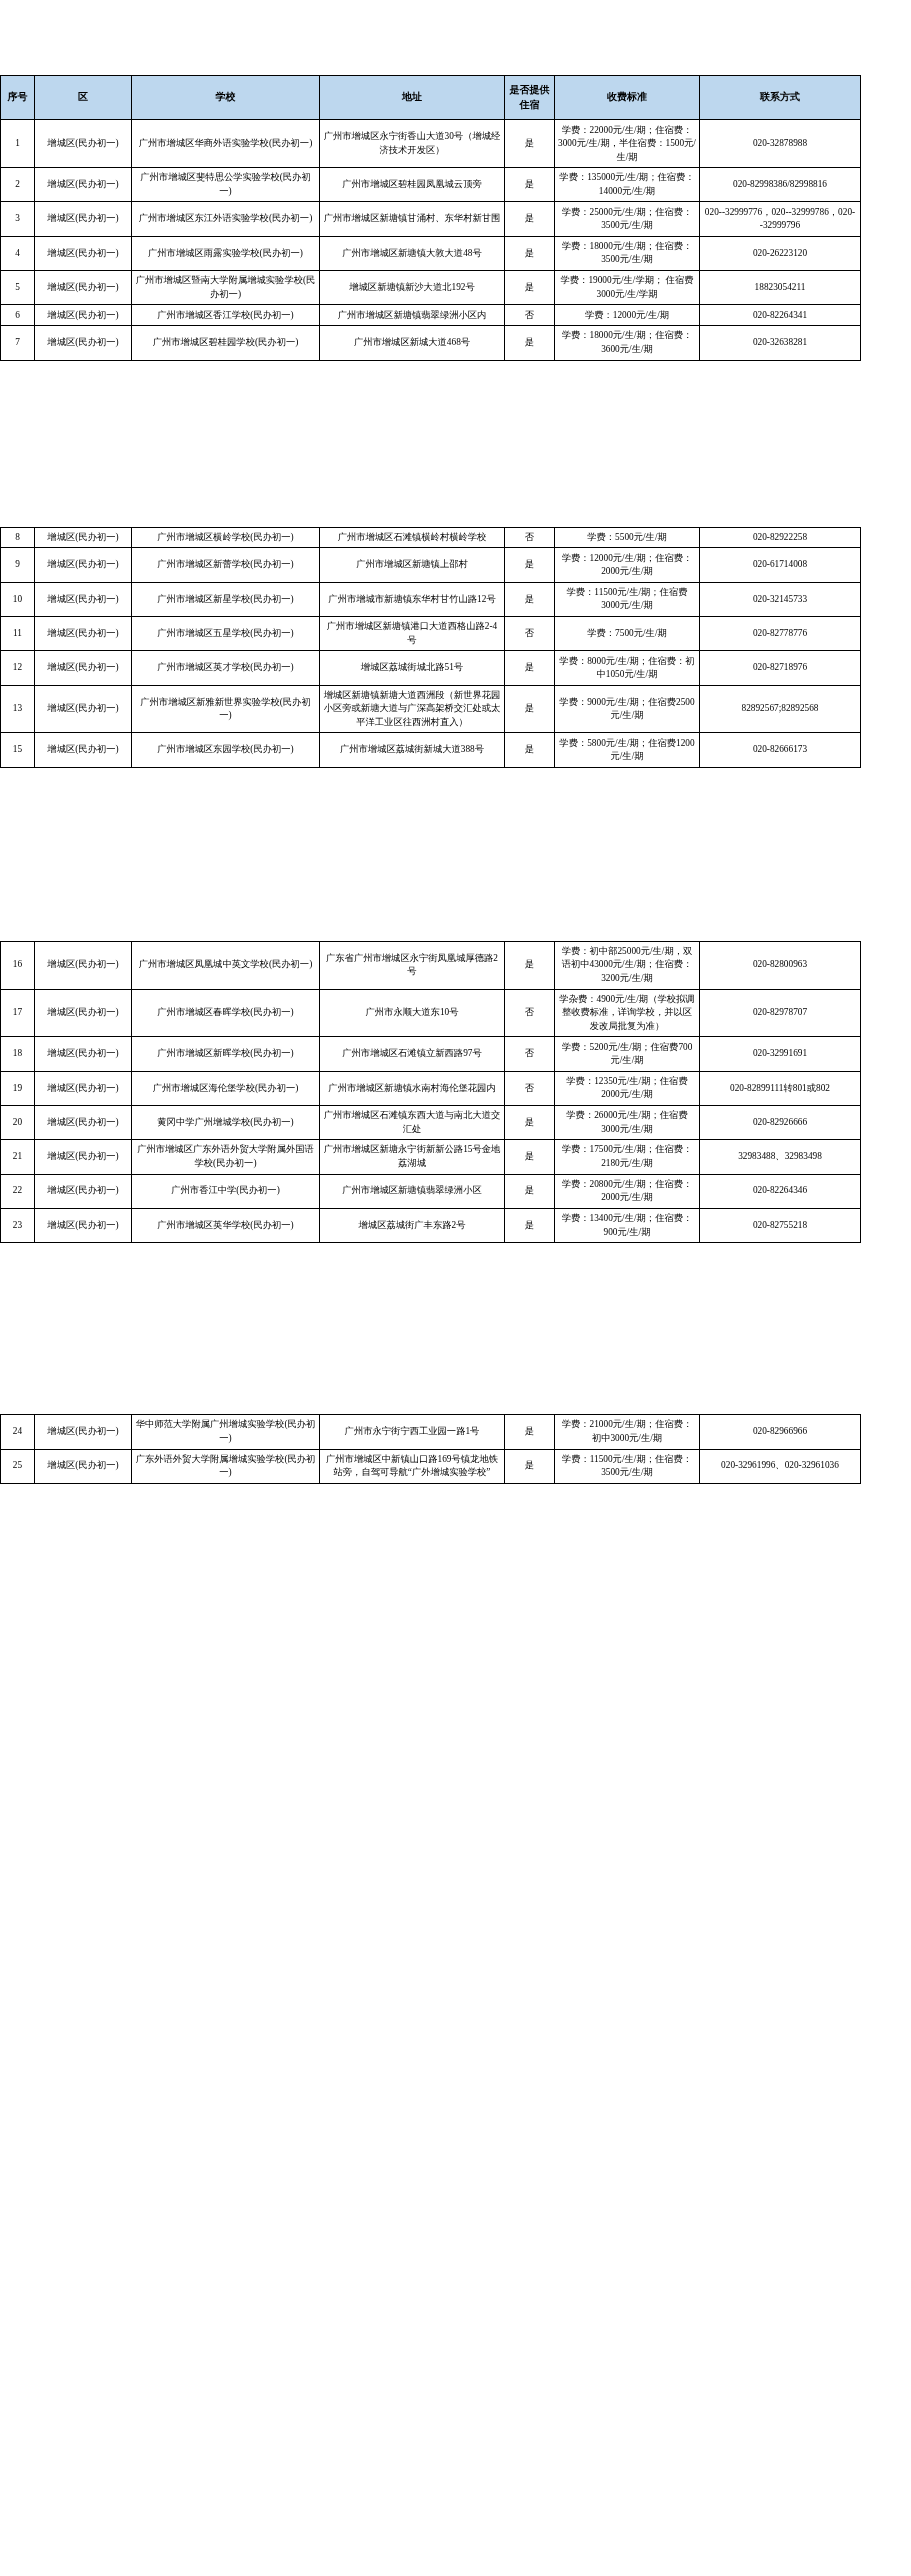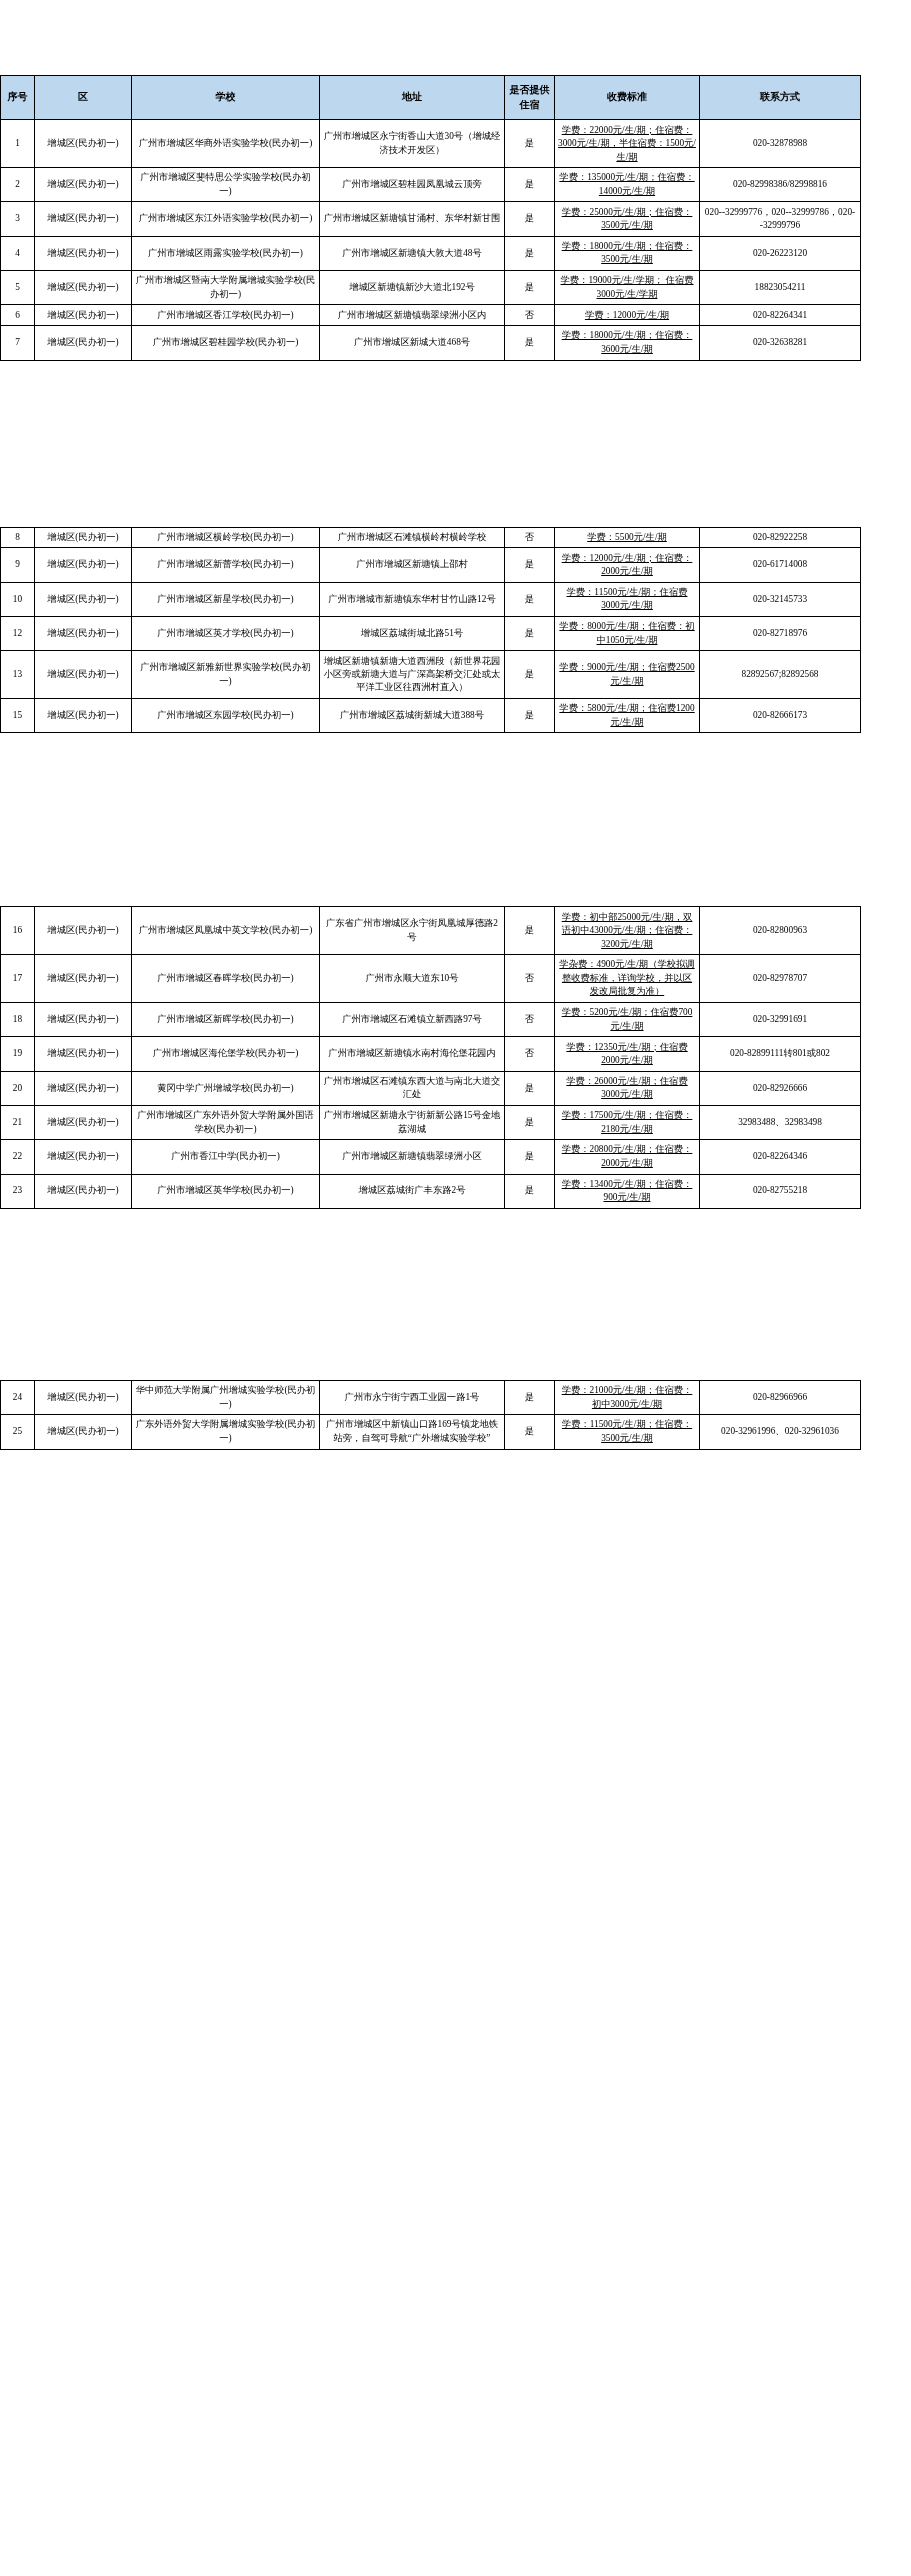--- a/index.html
+++ b/index.html
@@ -68,21 +68,21 @@
   col.c-addr    { width: 185px; }
   col.c-board   { width: 50px; }
   col.c-fee     { width: 145px; }
   col.c-contact { width: 161px; }
 
   .cell-idx     { font-size: 9.7px; }
   .cell-dist    { font-size: 9.3px; }
   .cell-school  { font-size: 9.3px; }
   .cell-addr    { font-size: 9.3px; }
   .cell-board   { font-size: 9.7px; }
-  .cell-fee     { font-size: 9.3px; text-decoration: underline; }
+  .cell-fee     { font-size: 9.3px; }
   .cell-contact { font-size: 9.3px; }
 </style>
 </head>
 <body>
 
 <div class="page">
 
   <div class="spacer-top"></div>
 
   <div class="block">
@@ -210,20 +210,29 @@
           <tr>
             <td class="cell-idx">10</td>
             <td class="cell-dist">增城区(民办初一)</td>
             <td class="cell-school">广州市增城区新星学校(民办初一)</td>
             <td class="cell-addr">广州市增城市新塘镇东华村甘竹山路12号</td>
             <td class="cell-board">是</td>
             <td class="cell-fee">学费：11500元/生/期；住宿费3000元/生/期</td>
             <td class="cell-contact">020-32145733</td>
           </tr>
           <tr>
+            <td class="cell-idx">11</td>
+            <td class="cell-dist">增城区(民办初一)</td>
+            <td class="cell-school">广州市增城区五星学校(民办初一)</td>
+            <td class="cell-addr">广州市增城区新塘镇港口大道西格山路2-4号</td>
+            <td class="cell-board">否</td>
+            <td class="cell-fee">学费：7500元/生/期</td>
+            <td class="cell-contact">020-82778776</td>
+          </tr>
+          <tr>
             <td class="cell-idx">12</td>
             <td class="cell-dist">增城区(民办初一)</td>
             <td class="cell-school">广州市增城区英才学校(民办初一)</td>
             <td class="cell-addr">增城区荔城街城北路51号</td>
             <td class="cell-board">是</td>
             <td class="cell-fee">学费：8000元/生/期；住宿费：初中1050元/生/期</td>
             <td class="cell-contact">020-82718976</td>
           </tr>
           <tr>
             <td class="cell-idx">13</td>

